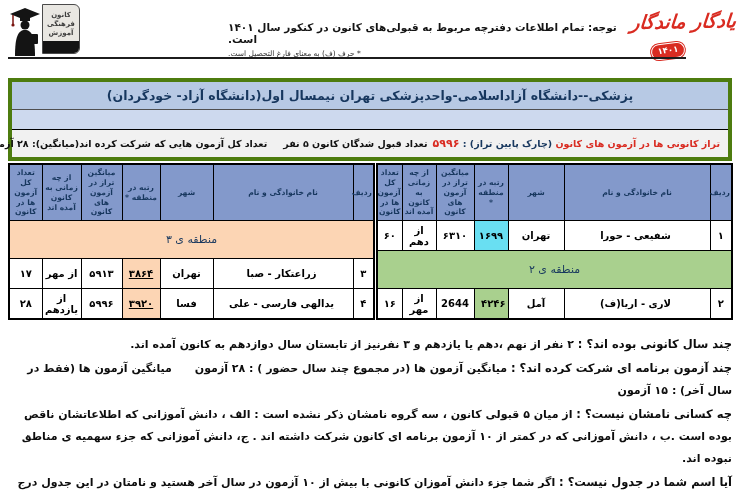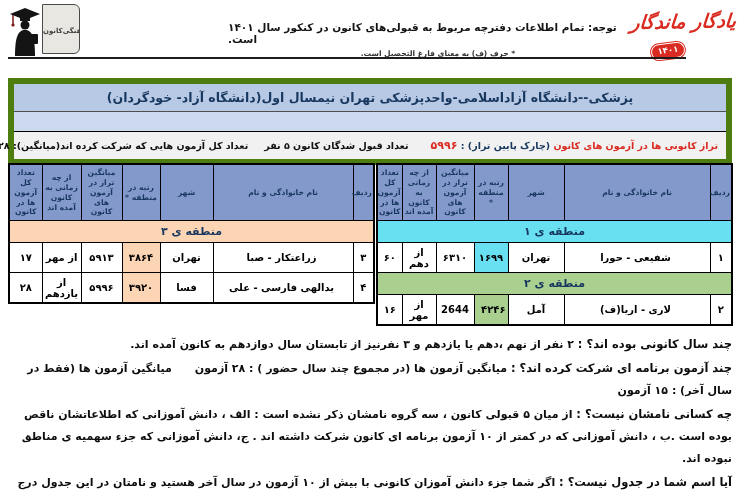--- a/index.html
+++ b/index.html
@@ -4,57 +4,57 @@
 <style>
   * { margin: 0; padding: 0; box-sizing: border-box; }
   html, body { background: #ffffff; }
   body { font-family: "DejaVu Sans", "Liberation Sans", sans-serif; }
   .page { position: relative; width: 740px; height: 494px; background: #fff; overflow: hidden; direction: rtl; }
 
   
   .hdr-rule { position: absolute; top: 57px; left: 8px; width: 678px; height: 2px; background: #1c1c1c; }
   .logo { position: absolute; top: 4px; left: 8px; width: 72px; height: 52px; direction: ltr; display: flex; }
   .logo-figure { width: 34px; height: 52px; }
-  .logo-panel { width: 38px; height: 50px; background: #e9e7e2; border: 1px solid #4a4a4a; border-radius: 0 6px 6px 0; display: flex; flex-direction: row; justify-content: flex-start; padding-top: 22px; overflow: hidden; }
+  .logo-panel { width: 38px; height: 50px; background: #e9e7e2; border: 1px solid #4a4a4a; border-radius: 0 6px 6px 0; display: flex; flex-direction: column; justify-content: flex-start; padding-top: 6px; overflow: hidden; }
   .logo-panel .ln { font-size: 7px; font-weight: 700; color: #3d3d3d; text-align: center; line-height: 9px; direction: rtl; }
   .logo-panel .blk { margin-top: 3px; height: 12px; background: #141414; }
   .hdr-note { position: absolute; top: 21px; right: 92px; width: 420px; text-align: left; direction: rtl; }
   .hdr-note .main { font-size: 10.5px; font-weight: 700; color: #141414; text-align: left; }
-  .hdr-note .sub { font-size: 7.5px; font-weight: 700; color: #333; text-align: center; margin-top: 4px; }
+  .hdr-note .sub { font-size: 7.5px; font-weight: 400; color: #333; text-align: left; margin-top: 4px; }
   .brand { position: absolute; top: 10px; right: 4px; width: 88px; text-align: center; color: var(--accent-red); font-size: 19px; font-weight: 700; font-style: italic; transform: skewX(-6deg) rotate(-1deg); letter-spacing: -1px; white-space: nowrap; }
   .brand-badge { position: absolute; top: 43px; right: 55px; width: 34px; height: 16px; background: var(--accent-red); border: 1.5px solid #fff; box-shadow: 0 0 0 1px var(--accent-red); border-radius: 8px; color: #fff; font-size: 8.5px; font-weight: 700; line-height: 13px; text-align: center; transform: rotate(-7deg); }
 
   
-  .program-box { position: absolute; top: 78px; left: 8px; width: 724px; border: 6px solid #4d7c0f; background: #fff; }
+  .program-box { position: absolute; top: 78px; left: 8px; width: 724px; border: 4px solid #4d7c0f; background: #fff; }
   .program-title { height: 28px; line-height: 28px; background: var(--title-bar-bg); border-bottom: 1px solid #4f4f4f; text-align: center; font-size: 12.5px; font-weight: 800; color: var(--header-text); }
   .program-spacer { height: 19px; background: var(--spacer-bg); }
   .program-stats { height: 28px; background: var(--stats-bg); border-top: 1.5px solid #000; display: flex; align-items: center; padding: 0 8px; font-size: 9.5px; font-weight: 700; color: #111; white-space: nowrap; }
-  .stat-taraz { margin-left: 22px; }
+  .stat-taraz { margin-left: 5px; }
   .stat-taraz .red { color: var(--accent-red); }
   .stat-taraz .dark { color: #17375e; }
   .stat-taraz .val { color: var(--accent-red); font-size: 11px; }
   .stat-admitted { margin-left: 16px; }
   .stat-exams { margin-left: 40px; }
 
   
   table { border-collapse: collapse; table-layout: fixed; position: absolute; top: 163px; background: #fff; }
   table, th, td { border: 1px solid #000; }
   table { border-width: 2px; }
   .tbl-right { right: 7px; width: 355px; }
   .tbl-left  { left: 8px;  width: 365px; }
   th { background: var(--table-header-bg); color: var(--header-text); font-size: 7.6px; font-weight: 700; line-height: 1.3; padding: 3px 1px; height: 44px; text-align: center; }
   td { font-size: 10px; font-weight: 700; color: #000; text-align: center; height: 30px; padding: 0 2px; overflow: hidden; }
   td.name { text-align: center; padding-right: 5px; font-size: 10px; }
-  tr.band td { height: 17px; font-size: 11px; font-weight: 700; color: var(--header-text); padding: 4px; }
+  tr.band td { height: 17px; font-size: 11px; font-weight: 400; color: var(--header-text); padding: 12px; }
   .band1 td { background: var(--region1); }
   .band2 td { background: var(--region2); }
   .band3 td { background: var(--region3); }
   td.hl1 { background: var(--region1); }
   td.hl2 { background: var(--region2); text-align: right; }
-  td.hl3 { background: var(--region3); }
+  td.hl3 { background: var(--region3); text-decoration: underline; }
 
   
   .footnotes { position: absolute; top: 333px; right: 8px; width: 726px; direction: rtl; text-align: right; color: #0d0d0d; padding-left: 6px; }
   .footnotes p { font-size: 11px; font-weight: 600; line-height: 22px; margin-bottom: 1px; }
   .footnotes .q { font-weight: 800; font-size: 11.5px; }
 </style>
 </head>
 <body>
 
 <div class="page">
@@ -116,23 +116,20 @@
         <th>ردیف</th>
         <th>نام خانوادگی و نام</th>
         <th>شهر</th>
         <th>رتبه در منطقه *</th>
         <th>میانگین تراز در آزمون های کانون</th>
         <th>از چه زمانی به کانون آمده اند</th>
         <th>تعداد کل آزمون ها در کانون</th>
       </tr>
     </thead>
     <tbody>
-      <tr class="band band1">
-        <td colspan="7">منطقه ی ۱</td>
-      </tr>
       <tr>
         <td>۱</td>
         <td class="name">شفیعی - حورا</td>
         <td>تهران</td>
         <td class="hl1">۱۶۹۹</td>
         <td>۶۳۱۰</td>
         <td>از دهم</td>
         <td>۶۰</td>
       </tr>
       <tr class="band band2">

